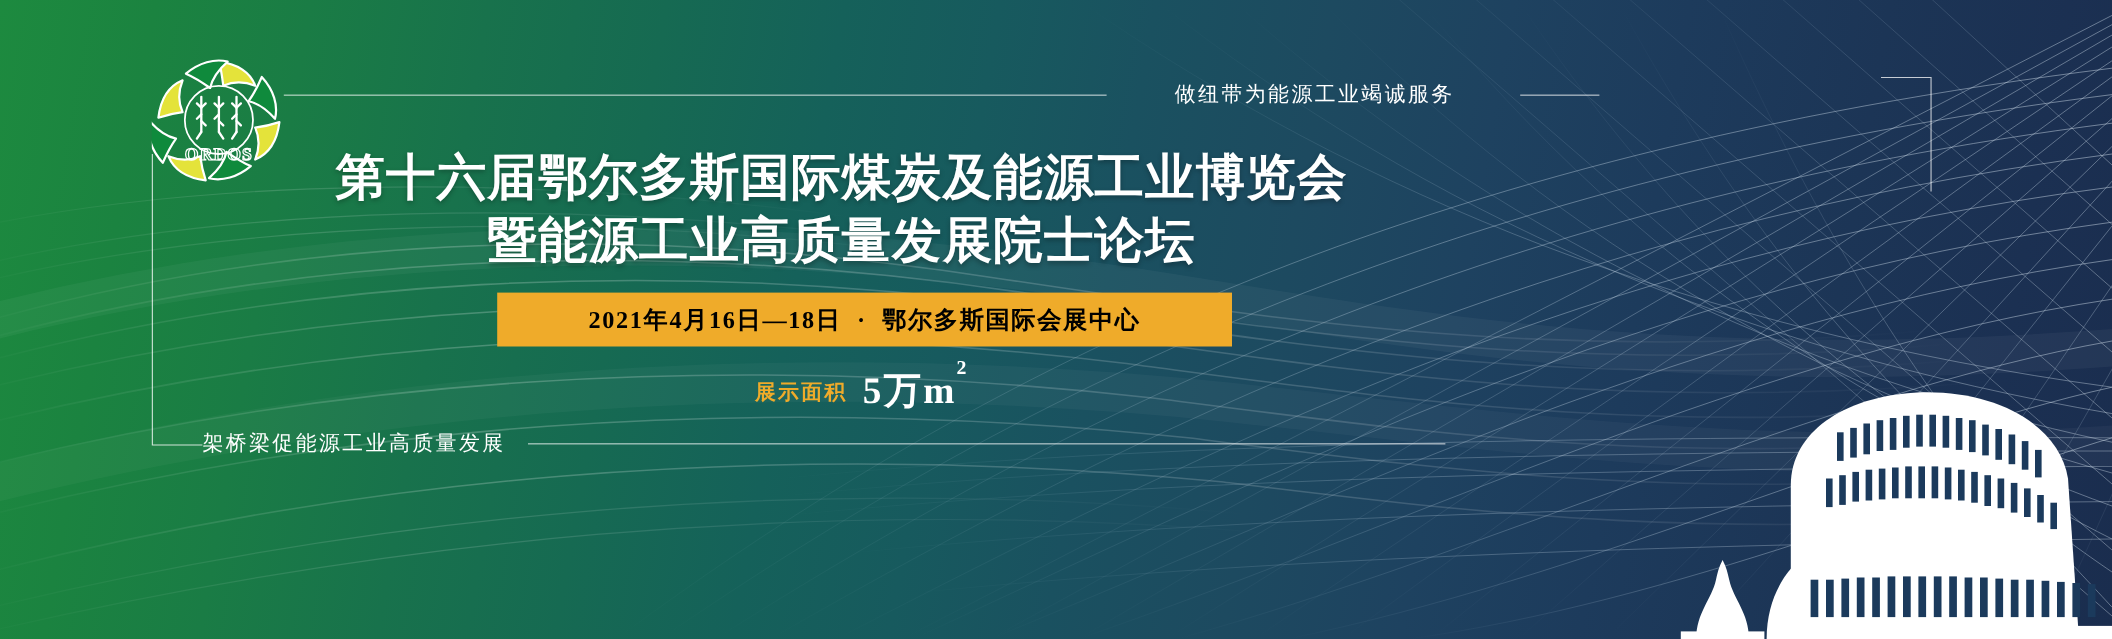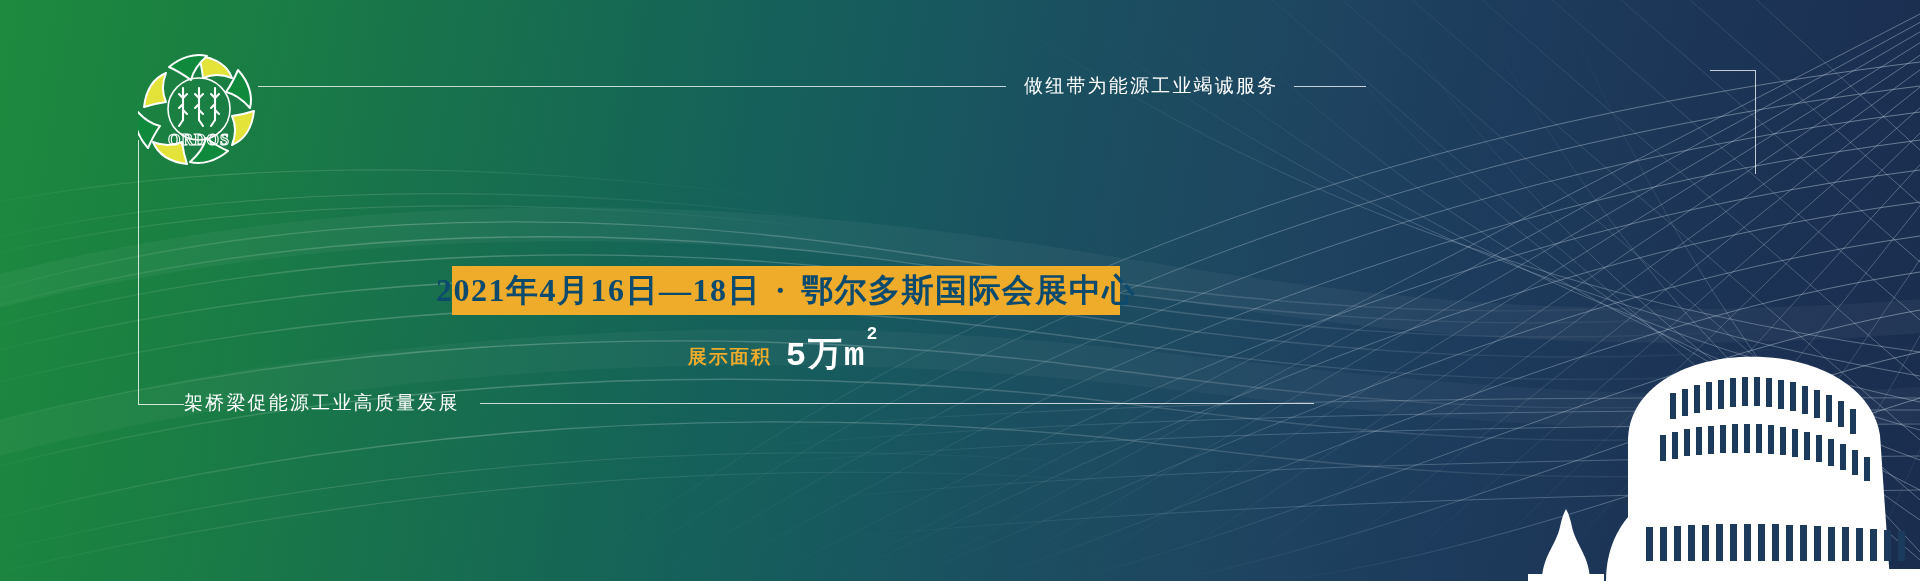--- a/index.html
+++ b/index.html
@@ -36,21 +36,21 @@
   
   #logo-wrap {
     position: absolute; left: 138px; top: 48px;
     width: 122px; height: 122px;
   }
 
   
   #tagline-top-row {
     position: absolute; left: 258px; top: 70px;
     width: 1400px; height: 32px;
-    display: flex; align-items: center;
+    display: flex; align-items: center; gap: 44px;
   }
   .hrule {
     height: 1px; background: rgba(255,255,255,.75); flex: 0 0 auto;
   }
   #rule-left  { width: 748px; }
   #rule-right { width: 72px; margin-left: 16px; }
   #tagline-top {
     color: #ffffff; font-size: 19px; letter-spacing: 2.2px;
     white-space: nowrap; margin-left: 18px;
     font-family: "Liberation Sans", "DejaVu Sans", sans-serif;
@@ -89,24 +89,24 @@
   }
 
   
   #date-bar {
     position: absolute; left: 452px; top: 266px;
     width: 668px; height: 49px;
     background: #efab2a;
     display: flex; align-items: center; justify-content: center;
   }
   #date-text {
-    color: #0c4a6e;
+    color: #000000;
     font-family: "Liberation Serif", "DejaVu Serif", serif;
     font-weight: bold;
-    font-size: 32px;
+    font-size: 22px;
     letter-spacing: 1.5px;
     white-space: nowrap;
   }
   #date-sep { padding: 0 14px; }
 
   
   #stats-row {
     position: absolute; left: 452px; top: 327px;
     width: 668px; height: 48px;
     display: flex; align-items: flex-end; justify-content: center;
@@ -116,21 +116,21 @@
   .stat-label {
     color: #efab2a; font-weight: bold; font-size: 19px;
     letter-spacing: 2px; padding-bottom: 5px;
     font-family: "Liberation Sans", "DejaVu Sans", sans-serif;
   }
   .stat-value {
     position: relative; margin-left: 9px;
     color: #ffffff; font-weight: bold; font-size: 34px;
     letter-spacing: 2px; line-height: 38px;
     padding: 0 5px;
-    font-family: Liberation Mono, monospace;
+    font-family: Liberation Serif, serif;
   }
   .stat-value::after {
     content: ""; position: absolute; left: 0; right: 0; bottom: 1px;
     height: 12px; background: #efab2a; z-index: -1;
   }
   .stat-value sup { font-size: 18px; top: -14px; position: relative; }
 
   
   #tagline-bottom-row {
     position: absolute; left: 184px; top: 388px;
@@ -389,20 +389,24 @@
 
   <div id="tagline-top-row">
     <div class="hrule" id="rule-left"></div>
     <div id="tagline-top">做纽带为能源工业竭诚服务</div>
     <div class="hrule" id="rule-right"></div>
   </div>
   <div id="bracket-right"></div>
 
   <div id="bracket-left"></div>
 
+  <div id="title-block">
+    <div class="title-line">第十六届鄂尔多斯国际煤炭及能源工业博览会</div>
+    <div class="title-line">暨能源工业高质量发展院士论坛</div>
+  </div>
 
   <div id="date-bar">
     <div id="date-text">
       <span>2021年4月16日—18日</span><span id="date-sep">·</span><span>鄂尔多斯国际会展中心</span>
     </div>
   </div>
 
   <div id="stats-row">
     <div class="stat">
       <span class="stat-label">展示面积</span>

